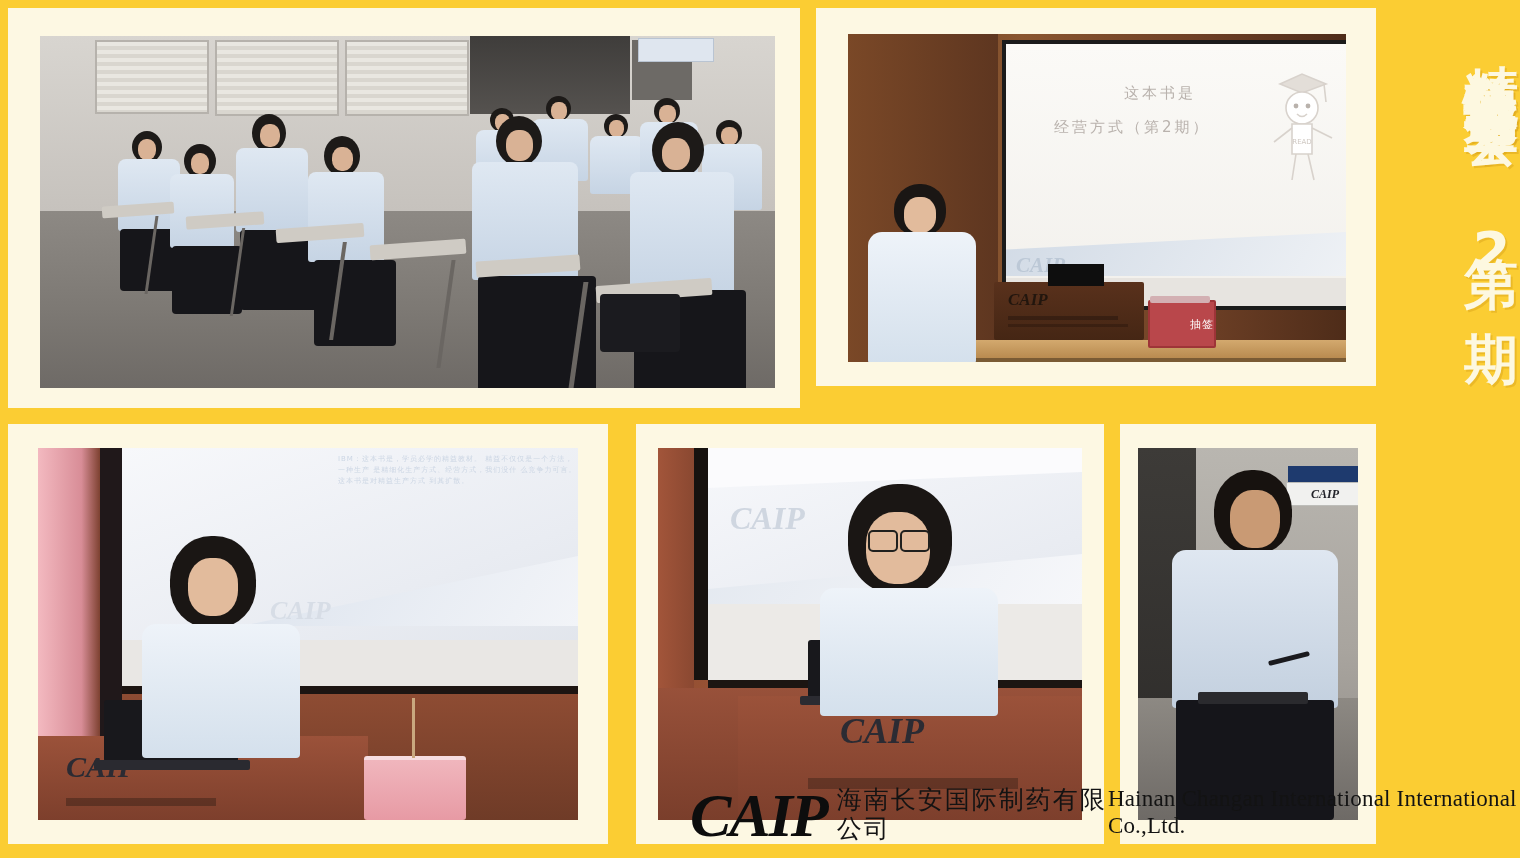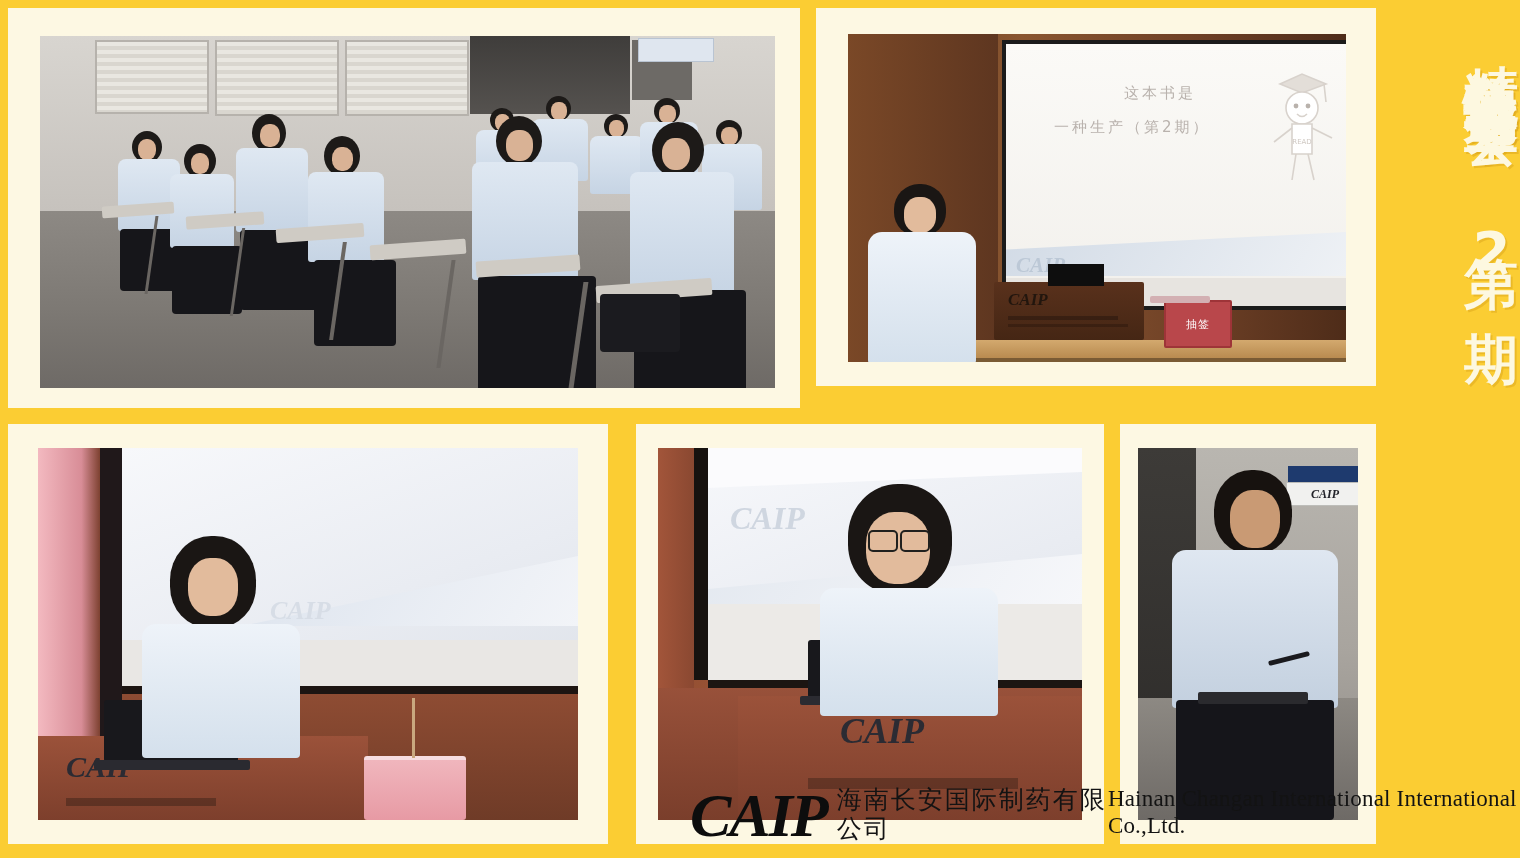--- a/index.html
+++ b/index.html
@@ -204,21 +204,21 @@
   </div>
 
   <div class="frame" id="f-tr">
     <div class="photo" id="p-tr">
       <div class="scene">
         <div class="layer tr-wall" style="left:0;top:0;width:100%;height:100%;"></div>
         <div class="layer" style="left:0;top:0;width:150px;height:100%;background:linear-gradient(90deg,#7a4827,#5e3620);"></div>
 
         <div class="layer tr-screen" style="left:154px;top:6px;width:340px;height:262px;">
           <div class="tr-slidetxt" style="left:118px;top:40px;font-size:15px;">这本书是</div>
-          <div class="tr-slidetxt" style="left:48px;top:74px;font-size:15px;">一种生产（第2期）</div>
+          <div class="tr-slidetxt" style="left:48px;top:74px;font-size:15px;">经营方式（第2期）</div>
 
           <svg style="position:absolute;right:8px;top:18px;" width="72" height="122" viewBox="0 0 72 122">
             <g fill="none" stroke="#d8d2cc" stroke-width="1.6">
               <path d="M14 22 L36 12 L60 22 L36 31 Z" fill="#e3ded8"></path>
               <path d="M58 22 L60 40"></path>
               <circle cx="36" cy="46" r="16" fill="#fff"></circle>
               <circle cx="30" cy="44" r="2.4" fill="#b9b2ac" stroke="none"></circle>
               <circle cx="42" cy="44" r="2.4" fill="#b9b2ac" stroke="none"></circle>
               <path d="M31 52 q5 5 10 0"></path>
               <path d="M26 62 L26 92 L46 92 L46 62 Z" fill="#fff"></path>
@@ -237,21 +237,21 @@
         <div class="layer tr-podium" style="left:146px;top:248px;width:150px;height:58px;">
           <div style="position:absolute;left:14px;top:8px;font:italic bold 17px 'Liberation Serif',serif;color:#1a120c;opacity:.85;">CAIP</div>
           <div style="position:absolute;left:14px;top:34px;width:110px;height:4px;background:rgba(20,12,8,.35);"></div>
           <div style="position:absolute;left:14px;top:42px;width:120px;height:3px;background:rgba(20,12,8,.28);"></div>
         </div>
         <div class="layer" style="left:200px;top:230px;width:56px;height:22px;background:#0e0e0e;"></div>
 
         <div class="layer tr-table" style="left:118px;top:306px;width:380px;height:18px;"></div>
         <div class="layer" style="left:118px;top:324px;width:380px;height:8px;background:#7a5b34;"></div>
 
-        <div class="layer tr-box" style="left:316px;top:266px;width:64px;height:44px;">
+        <div class="layer tr-box" style="left:300px;top:266px;width:64px;height:44px;justify-content:flex-end;">
           <span>抽签</span>
         </div>
         <div class="layer" style="left:302px;top:262px;width:60px;height:7px;background:#d3b0b3;border-radius:2px;"></div>
 
         <div class="layer" style="left:20px;top:150px;width:110px;height:180px;">
           <div class="pp-head" style="left:26px;top:0;width:52px;height:52px;"></div>
           <div class="pp-face" style="left:36px;top:13px;width:32px;height:36px;"></div>
           <div class="pp-body" style="left:0;top:48px;width:108px;height:132px;"></div>
         </div>
       </div>
@@ -259,20 +259,25 @@
   </div>
 
   <div class="frame" id="f-bl">
     <div class="photo" id="p-bl">
       <div class="scene">
         <div class="layer bl-wood" style="left:0;top:0;width:100%;height:100%;"></div>
         <div class="layer" style="left:0;top:0;width:62px;height:100%;background:linear-gradient(90deg,#f3b9c0,#d88d97 70%,#7d4130);"></div>
         <div class="layer" style="left:62px;top:0;width:22px;height:100%;background:#20181a;"></div>
 
         <div class="layer bl-screen" style="left:84px;top:0;width:456px;height:238px;">
+          <div class="bl-screentxt" style="left:216px;top:6px;width:240px;">IBM：这本书是，学员必学的精益教材。
+精益不仅仅是一个方法，一种生产
+是精细化生产方式、经营方式，我们没什
+么竞争力可言。这本书是对精益生产方式
+到其扩散。</div>
           <div class="layer" style="left:120px;top:108px;width:336px;height:70px;background:linear-gradient(120deg,#dde4ee,#f2f4f8);clip-path:polygon(0 100%,100% 0,100% 100%);"></div>
           <div class="bl-caip" style="left:148px;top:148px;font-size:26px;">CAIP</div>
           <div class="layer" style="left:0;top:192px;width:100%;height:46px;background:#e9e7e4;"></div>
         </div>
         <div class="layer" style="left:84px;top:238px;width:456px;height:8px;background:#1d1512;"></div>
 
         <div class="layer" style="left:84px;top:246px;width:456px;height:126px;background:linear-gradient(180deg,#8e4c33,#6f3b27);"></div>
 
         <div class="layer bl-podium" style="left:0;top:288px;width:330px;height:84px;">
           <div class="bl-podiumtxt" style="left:28px;top:14px;font-size:30px;">CAIP</div>

